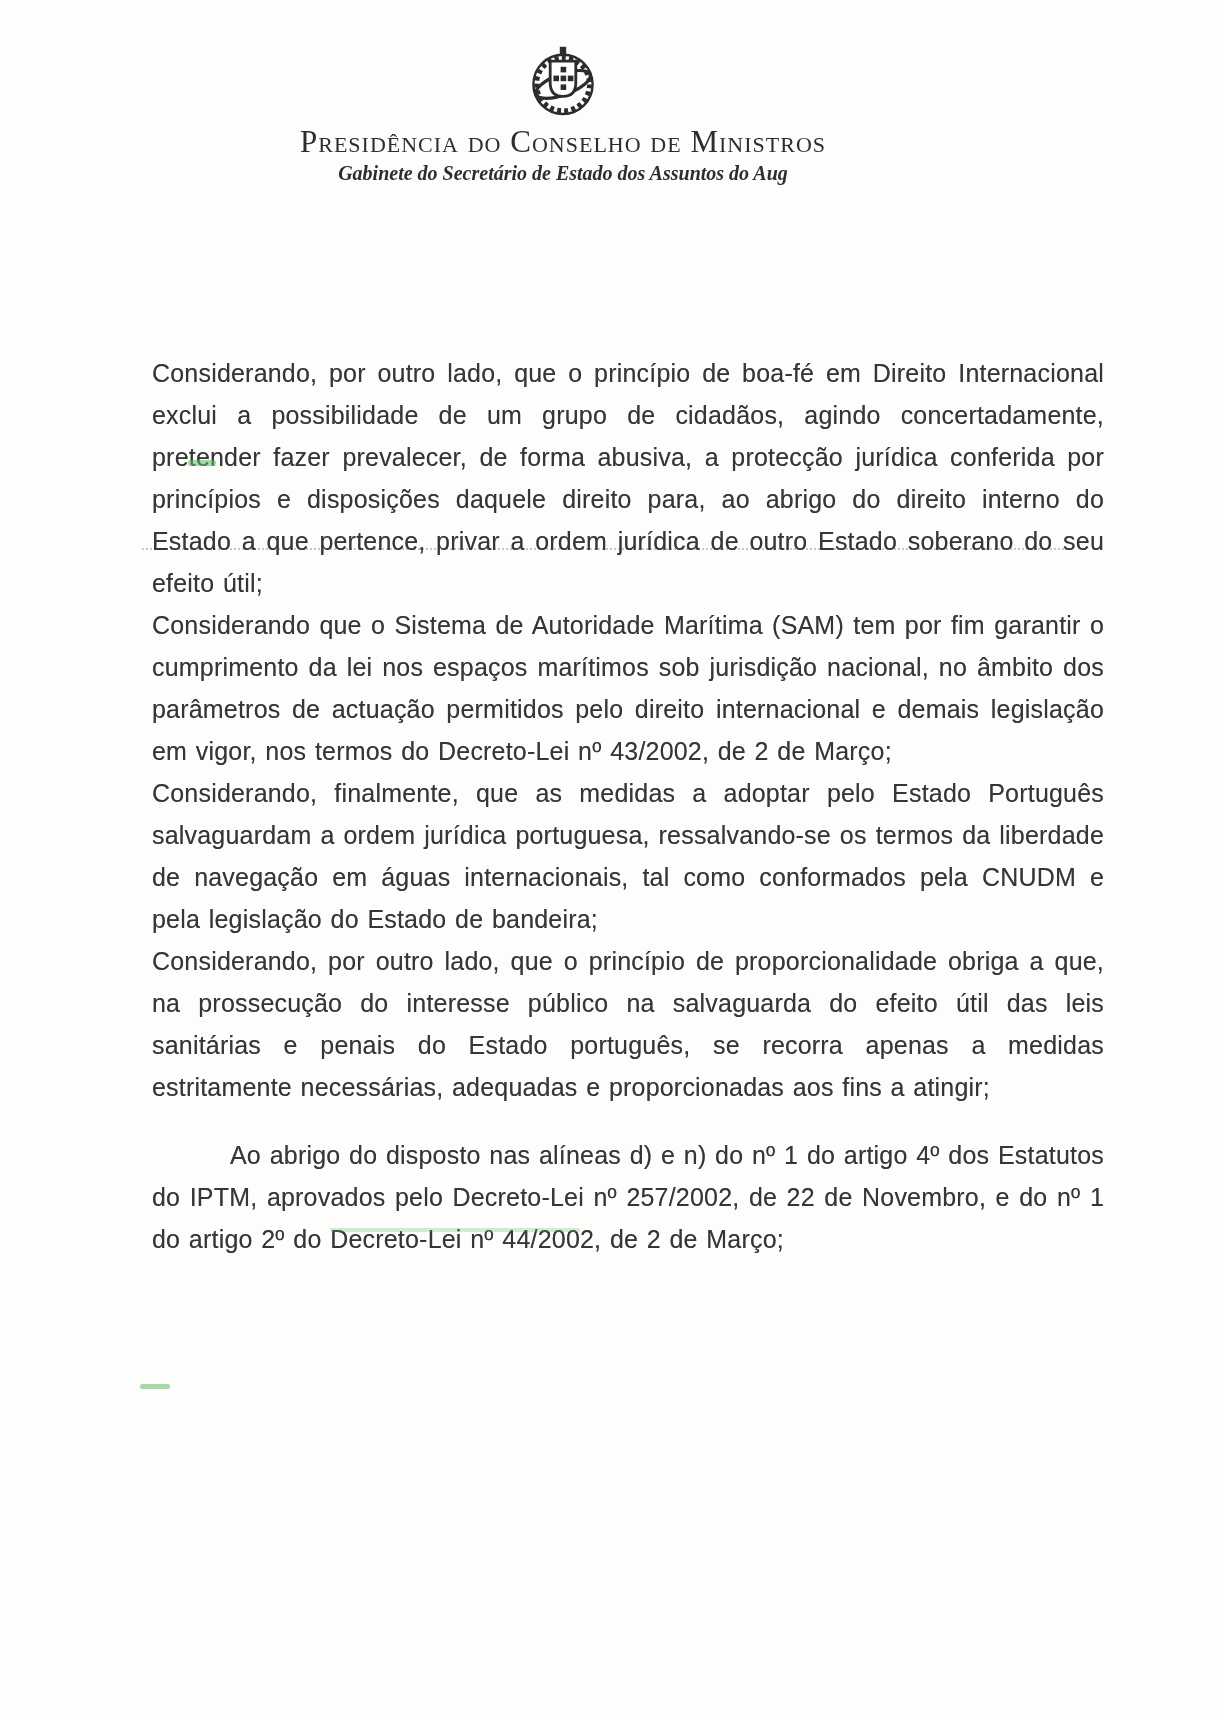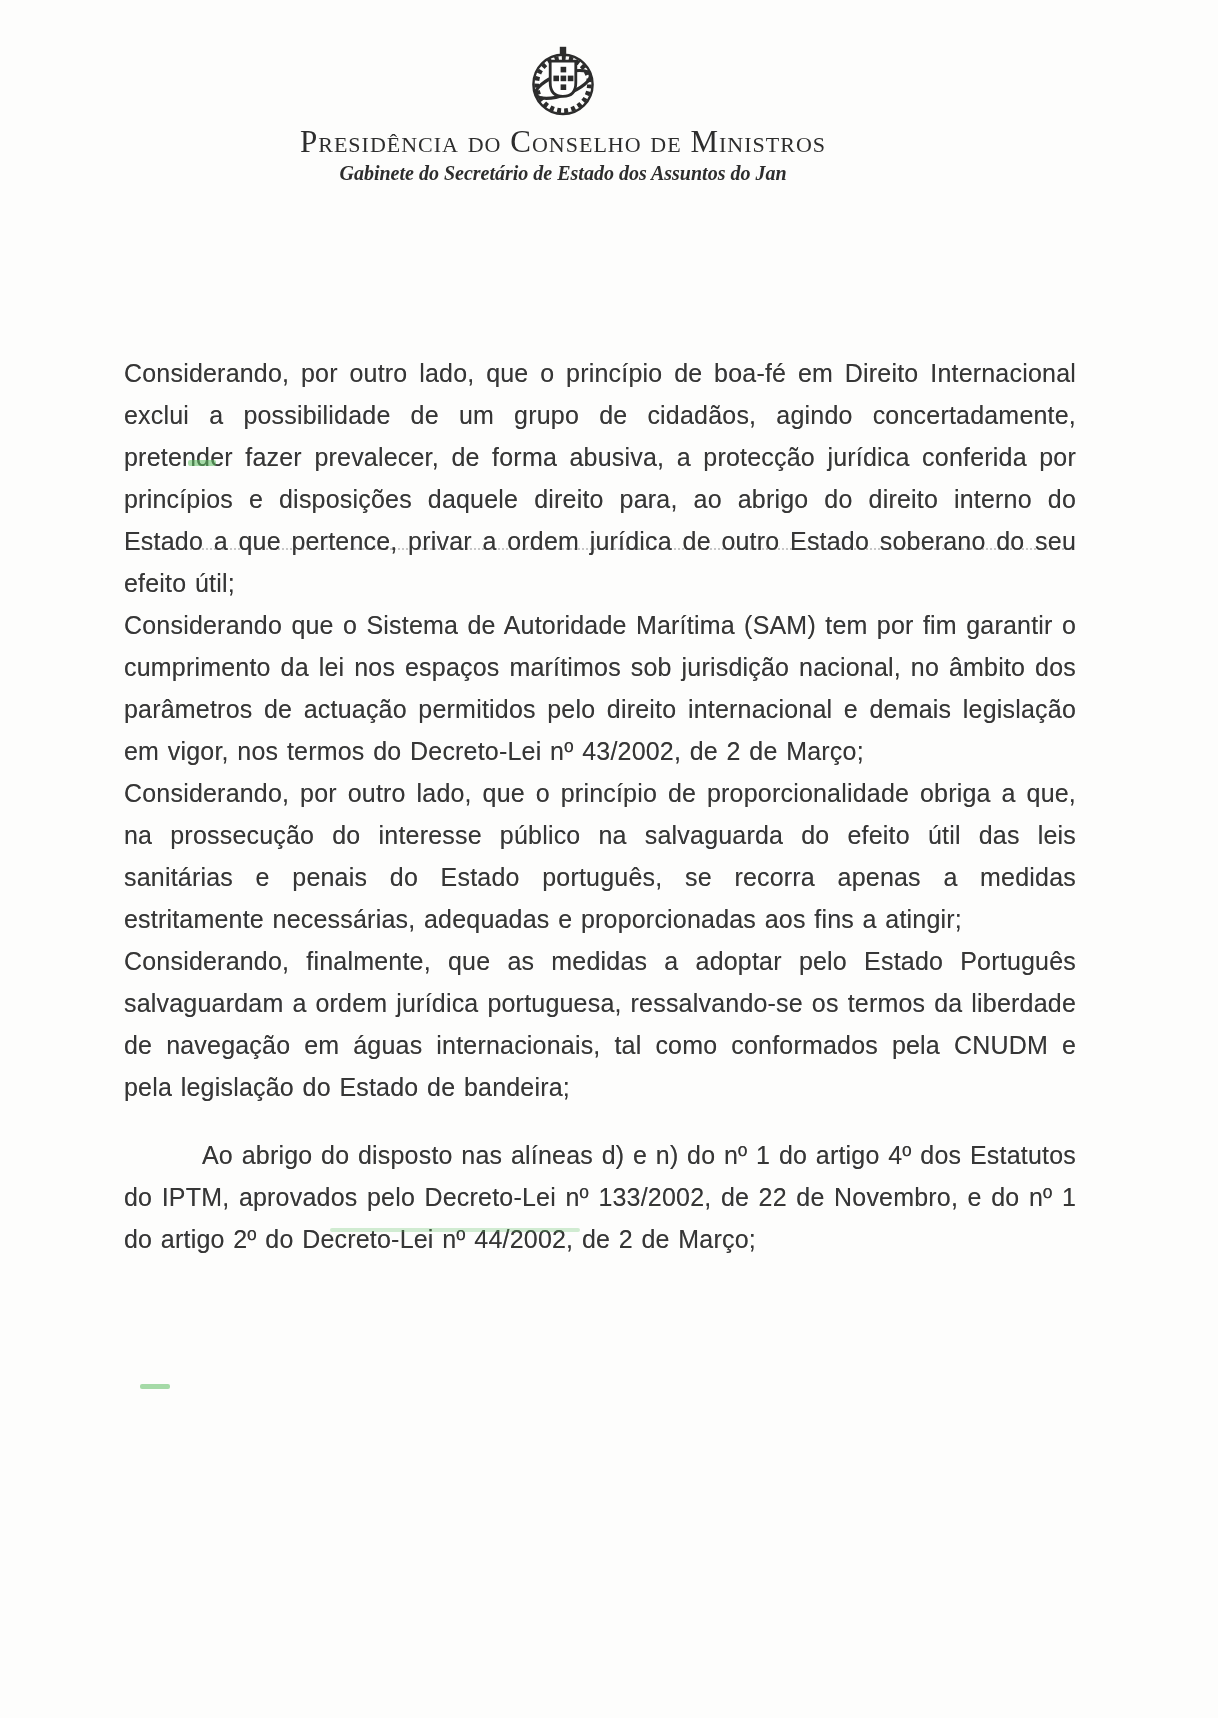--- a/index.html
+++ b/index.html
@@ -48,21 +48,21 @@
     font-size: 20px;
     color: #2d2d2d;
     margin-top: 3px;
     white-space: nowrap;
   }
 
   
   .doc-body {
     position: absolute;
     top: 352px;
-    left: 124px;
+    left: 152px;
     width: 952px;
   }
   .doc-body p {
     margin: 0;
     font-size: 25px;
     line-height: 42px;
     text-align: justify;
     letter-spacing: 0.2px;
     word-spacing: 1.5px;
     color: #363636;
@@ -98,29 +98,29 @@
         <path d="M34 24 h32 v27 q0 17 -16 17 q-16 0 -16 -17 z" fill="#ffffff" stroke="#2c2c2c" stroke-width="3.5"></path>
 
         <rect x="47" y="31" width="7" height="7" fill="#2c2c2c"></rect>
         <rect x="38" y="42" width="7" height="7" fill="#2c2c2c"></rect>
         <rect x="47" y="42" width="7" height="7" fill="#2c2c2c"></rect>
         <rect x="56" y="42" width="7" height="7" fill="#2c2c2c"></rect>
         <rect x="47" y="53" width="7" height="7" fill="#2c2c2c"></rect>
       </svg>
     </span>
     <div class="org-title">Presidência do Conselho de Ministros</div>
-    <div class="org-subtitle">Gabinete do Secretário de Estado dos Assuntos do Jan</div>
+    <div class="org-subtitle">Gabinete do Secretário de Estado dos Assuntos do Aug</div>
   </div>
 
   <div class="doc-body">
     <p>Considerando, por outro lado, que o princípio de boa-fé em Direito Internacional exclui a possibilidade de um grupo de cidadãos, agindo concertadamente, pretender fazer prevalecer, de forma abusiva, a protecção jurídica conferida por princípios e disposições daquele direito para, ao abrigo do direito interno do Estado a que pertence, privar a ordem jurídica de outro Estado soberano do seu efeito útil;</p>
     <p>Considerando que o Sistema de Autoridade Marítima (SAM) tem por fim garantir o cumprimento da lei nos espaços marítimos sob jurisdição nacional, no âmbito dos parâmetros de actuação permitidos pelo direito internacional e demais legislação em vigor, nos termos do Decreto-Lei nº 43/2002, de 2 de Março;</p>
+    <p>Considerando, finalmente, que as medidas a adoptar pelo Estado Português salvaguardam a ordem jurídica portuguesa, ressalvando-se os termos da liberdade de navegação em águas internacionais, tal como conformados pela CNUDM e pela legislação do Estado de bandeira;</p>
     <p>Considerando, por outro lado, que o princípio de proporcionalidade obriga a que, na prossecução do interesse público na salvaguarda do efeito útil das leis sanitárias e penais do Estado português, se recorra apenas a medidas estritamente necessárias, adequadas e proporcionadas aos fins a atingir;</p>
-    <p>Considerando, finalmente, que as medidas a adoptar pelo Estado Português salvaguardam a ordem jurídica portuguesa, ressalvando-se os termos da liberdade de navegação em águas internacionais, tal como conformados pela CNUDM e pela legislação do Estado de bandeira;</p>
-    <p class="closing">Ao abrigo do disposto nas alíneas d) e n) do nº 1 do artigo 4º dos Estatutos do IPTM, aprovados pelo Decreto-Lei nº 133/2002, de 22 de Novembro, e do nº 1 do artigo 2º do Decreto-Lei nº 44/2002, de 2 de Março;</p>
+    <p class="closing">Ao abrigo do disposto nas alíneas d) e n) do nº 1 do artigo 4º dos Estatutos do IPTM, aprovados pelo Decreto-Lei nº 257/2002, de 22 de Novembro, e do nº 1 do artigo 2º do Decreto-Lei nº 44/2002, de 2 de Março;</p>
   </div>
 
   <div class="artifact green-smudge" style="left:188px; top:460px; width:28px; height:6px;"></div>
   <div class="artifact dotted-noise" style="left:142px; top:540px; width:930px; height:8px;"></div>
   <div class="artifact green-smudge" style="left:330px; top:1228px; width:250px; height:4px; opacity:.5;"></div>
   <div class="artifact green-smudge" style="left:140px; top:1384px; width:30px; height:5px;"></div>
 
 </div>
 
 </body></html>

